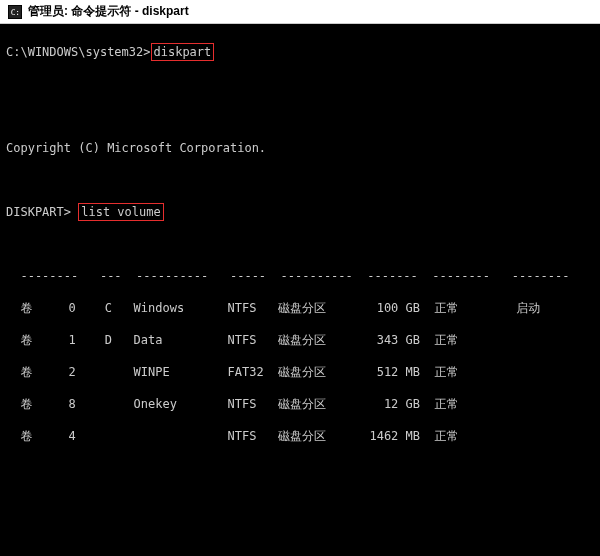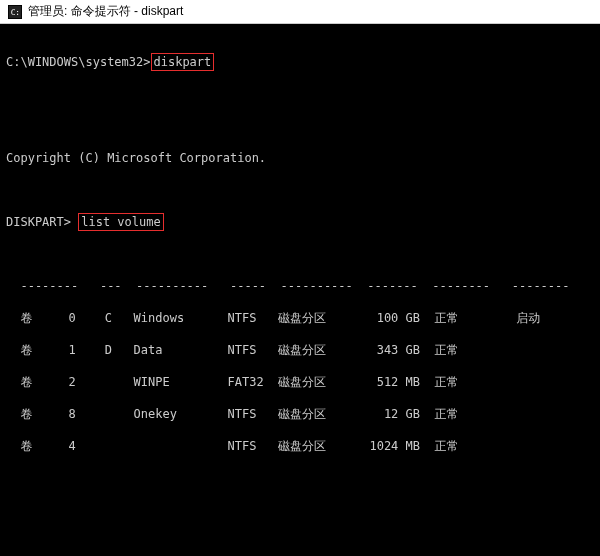--- a/index.html
+++ b/index.html
@@ -1,21 +1,21 @@
 <!DOCTYPE html>
 <html><head>
 <meta charset="utf-8">
 <style>
   * { margin: 0; padding: 0; box-sizing: border-box; }
   html, body { width: 600px; height: 556px; overflow: hidden; }
   body { background: #fff; font-family: Consolas, "Microsoft YaHei", monospace; font-size: 12px; }
   .titlebar { height: 24px; background: #fff; color: #000; display: flex; align-items: center; padding: 0 8px; border-bottom: 1px solid #ccc; }
   .titlebar-icon { width: 14px; height: 14px; margin-right: 6px; display: inline-block; }
-  .titlebar-text { font-family: "Microsoft YaHei", sans-serif; font-size: 12px; }
-  .terminal { background: #000; color: #ccc; width: 600px; height: 532px; padding: 14px 6px; line-height: 16px; white-space: pre; }
+  .titlebar-text { font-family: "Microsoft YaHei", sans-serif; font-size: 12px; font-weight: bold; }
+  .terminal { background: #000; color: #ccc; width: 600px; height: 532px; padding: 4px 6px; line-height: 16px; white-space: pre; }
   .hl { border: 1.5px solid #e62e2e; padding: 0 2px; margin: -1px 0; display: inline-block; }
   .row { display: block; }
   .dashline { letter-spacing: 0; }
 </style>
 </head>
 <body>
 
 <div class="titlebar">
   <span class="titlebar-icon">
     <svg viewBox="0 0 16 16" width="14" height="14">
@@ -33,21 +33,21 @@
 <span class="row"> </span>
 <span class="row">Copyright (C) Microsoft Corporation.</span>
 <span class="row"> </span>
 <span class="row"><span>DISKPART&gt; </span><span class="hl">list volume</span></span>
 <span class="row"> </span>
 <span class="row dashline">  --------   ---  ----------   -----  ----------  -------  --------   --------</span>
 <span class="row">  卷     0    C   Windows      NTFS   磁盘分区       100 GB  正常        启动</span>
 <span class="row">  卷     1    D   Data         NTFS   磁盘分区       343 GB  正常</span>
 <span class="row">  卷     2        WINPE        FAT32  磁盘分区       512 MB  正常</span>
 <span class="row">  卷     8        Onekey       NTFS   磁盘分区        12 GB  正常</span>
-<span class="row">  卷     4                     NTFS   磁盘分区      1024 MB  正常</span>
+<span class="row">  卷     4                     NTFS   磁盘分区      1462 MB  正常</span>
 
 
 
 
 
 
 
 
 
 

